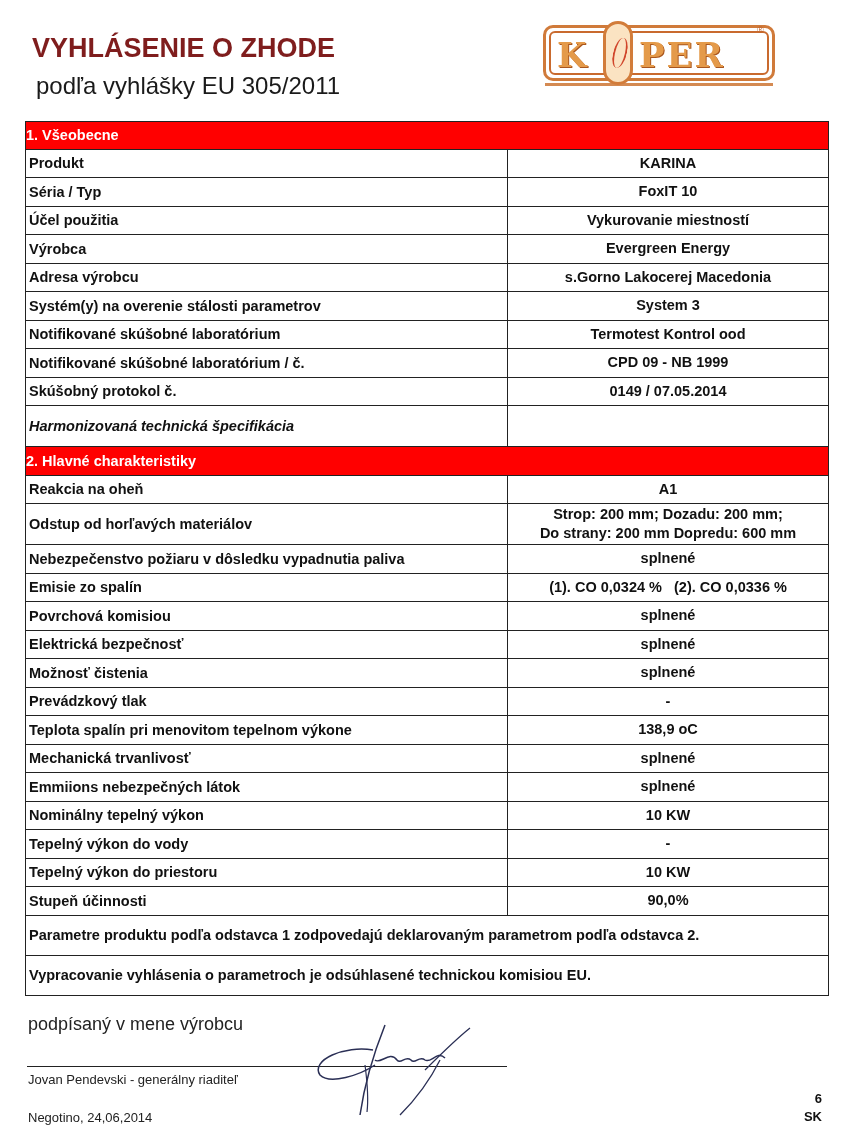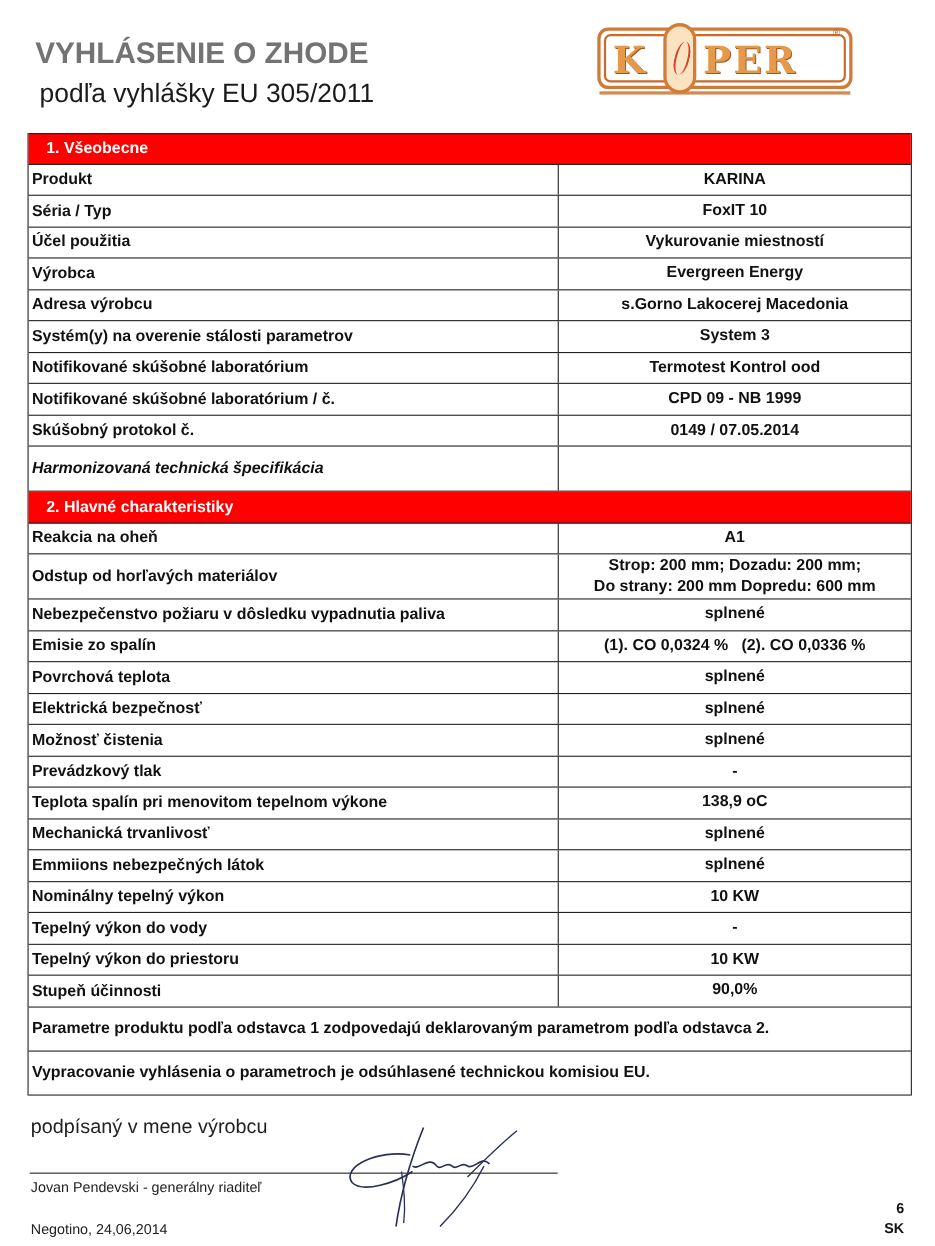--- a/index.html
+++ b/index.html
@@ -1,34 +1,34 @@
 <!DOCTYPE html>
 <html><head>
 <meta charset="utf-8">
 <style>
   html, body { margin: 0; padding: 0; background: #ffffff; }
   body { width: 850px; height: 1133px; position: relative; overflow: hidden;
          font-family: "Liberation Sans", sans-serif; color: #111; }
-  .title { position: absolute; left: 32px; top: 33px; font-size: 27px; font-weight: bold; letter-spacing: 0px; color: #737373; text-align: right; }
+  .title { position: absolute; left: 32px; top: 33px; font-size: 27px; font-weight: bold; letter-spacing: 0px; color: #7f1d1d; text-align: right; }
   .subtitle { position: absolute; left: 36px; top: 72px; font-size: 24px; color: #1a1a1a; }
   .logo { position: absolute; left: 543px; top: 21px; width: 236px; height: 66px; }
   .logo-outer { position: absolute; left: 0; top: 4px; width: 232px; height: 56px; border: 3px solid #d07a3a; border-radius: 10px; box-sizing: border-box; background: #fff; }
   .logo-inner { position: absolute; left: 6px; top: 10px; width: 220px; height: 44px; border: 2px solid #c96a2e; border-radius: 6px; box-sizing: border-box; }
   .logo-underline { position: absolute; left: 2px; top: 62px; width: 228px; height: 3px; background: #d48a52; }
   .logo-text { position: absolute; top: 14px; font-family: "DejaVu Serif", serif; font-weight: bold; font-size: 34px; color: #e49a4a; text-shadow: 1px 1px 0 #a9561e; letter-spacing: 2px; }
   .logo-k { left: 14px; }
   .logo-per { left: 96px; }
   .logo-o { position: absolute; left: 60px; top: 0px; width: 30px; height: 64px; border: 3px solid #d27c3a; border-radius: 16px; background: #fbe3c2; box-sizing: border-box; }
   .logo-flame { position: absolute; left: 7px; top: 14px; width: 10px; height: 30px; border-left: 2px solid #d0452a; border-right: 2px solid #d0452a; border-radius: 50%; transform: skewX(-12deg); }
   .logo-reg { position: absolute; left: 214px; top: 4px; font-size: 9px; color: #c0652e; }
 
   .table { position: absolute; left: 25px; top: 121px; width: 802px; border-left: 1.5px solid #222; border-right: 1.5px solid #222; }
   .row { display: flex; border-bottom: 1.5px solid #222; box-sizing: border-box; }
   .row.section { background: #ff0000; color: #fff; font-weight: bold; font-size: 14px; border-top: 1.5px solid #222; }
-  .row.section .cell { padding-left: 16px; border-radius: 10px; }
+  .row.section .cell { padding-left: 0; border-radius: 10px; }
   .cell { display: flex; align-items: center; font-size: 14.5px; font-weight: bold; box-sizing: border-box; }
   .cell.label { width: 482px; padding-left: 3px; border-right: 1.5px solid #222; }
   .cell.value { flex: 1; justify-content: center; text-align: center; line-height: 19px; }
   .cell.full { width: 100%; padding-left: 3px; }
   .h28 { height: 28.5px; }
   .h36 { height: 41px; font-style: italic; }
   .h44 { height: 41px; }
   .hnote { height: 40px; }
 
   .sign-label { position: absolute; left: 28px; top: 1014px; font-size: 18px; color: #222; }
@@ -117,21 +117,21 @@
     </div>
   <div class="row h28">
       <div class="cell label">Nebezpečenstvo požiaru v dôsledku vypadnutia paliva</div>
       <div class="cell value">splnené</div>
     </div>
   <div class="row h28">
       <div class="cell label">Emisie zo spalín</div>
       <div class="cell value" style="white-space:pre;">(1). CO 0,0324 %   (2). CO 0,0336 %</div>
     </div>
   <div class="row h28">
-      <div class="cell label">Povrchová teplota</div>
+      <div class="cell label">Povrchová komisiou</div>
       <div class="cell value">splnené</div>
     </div>
   <div class="row h28">
       <div class="cell label">Elektrická bezpečnosť</div>
       <div class="cell value">splnené</div>
     </div>
   <div class="row h28">
       <div class="cell label">Možnosť čistenia</div>
       <div class="cell value">splnené</div>
     </div>

